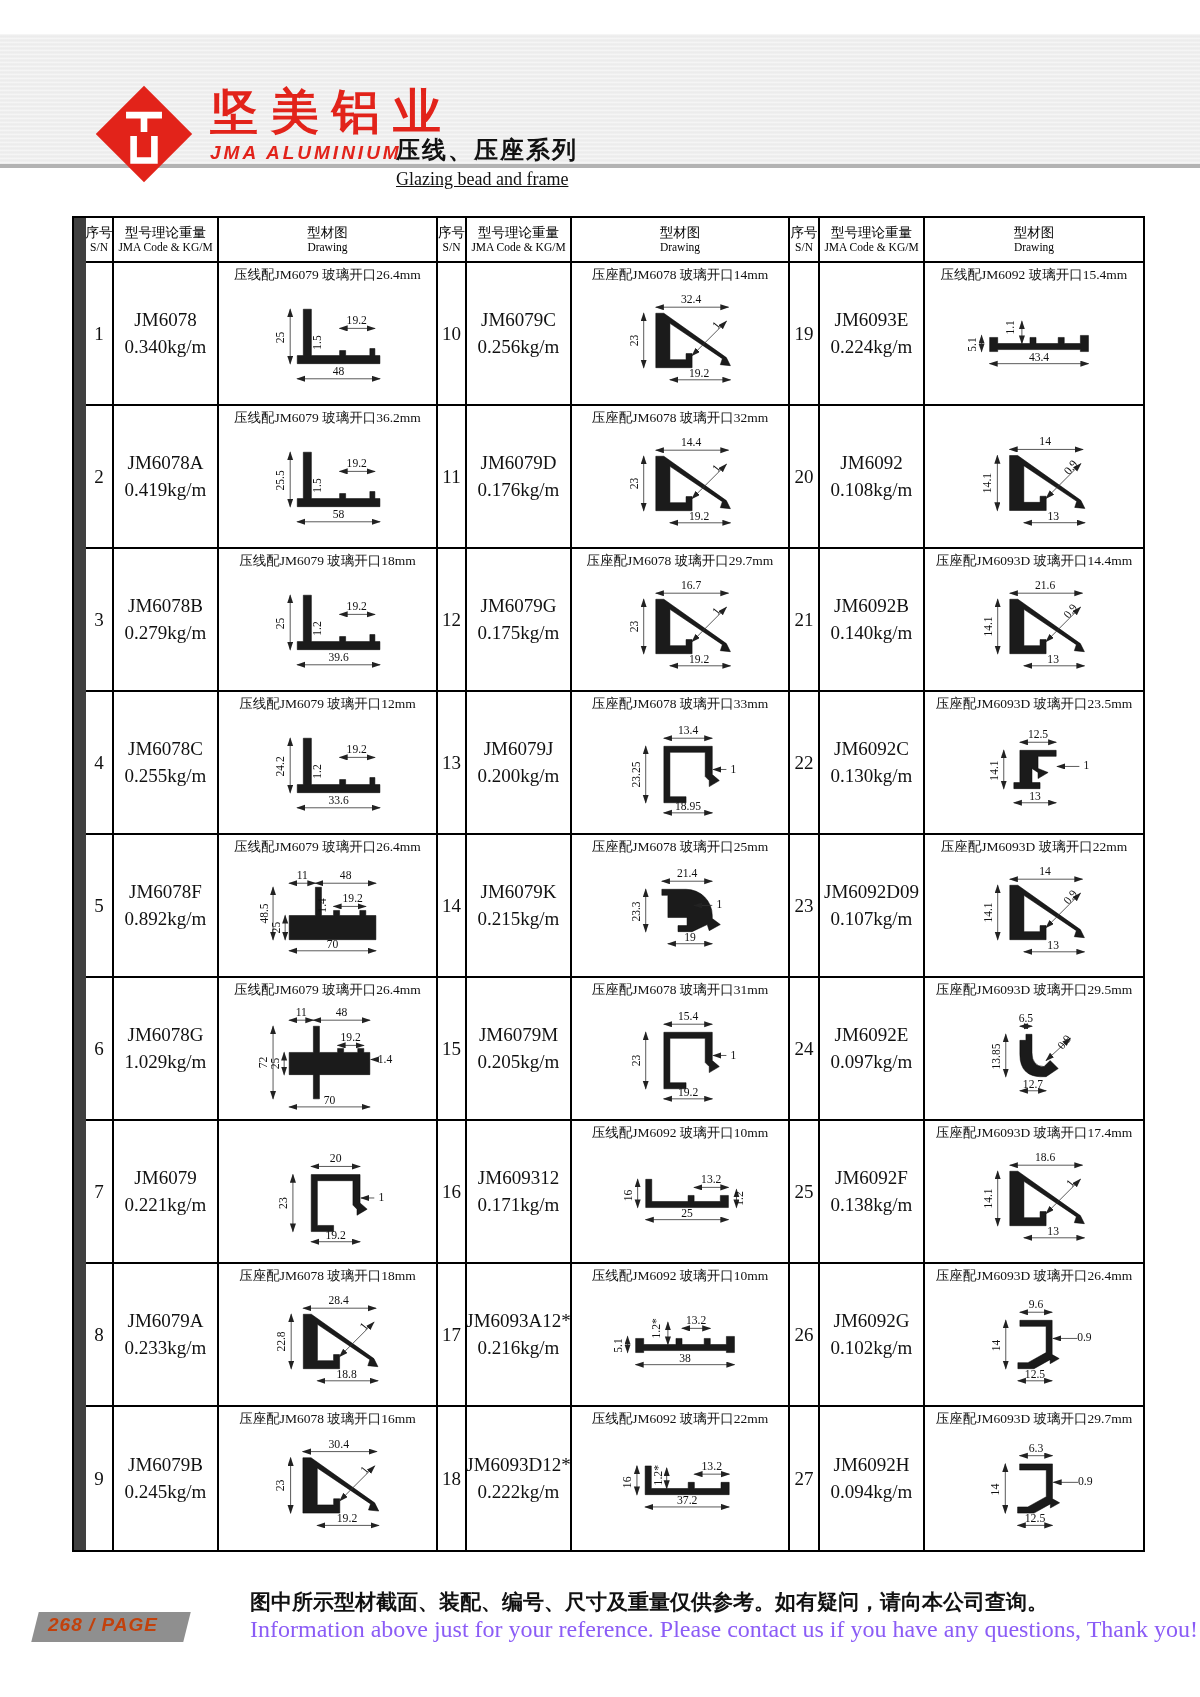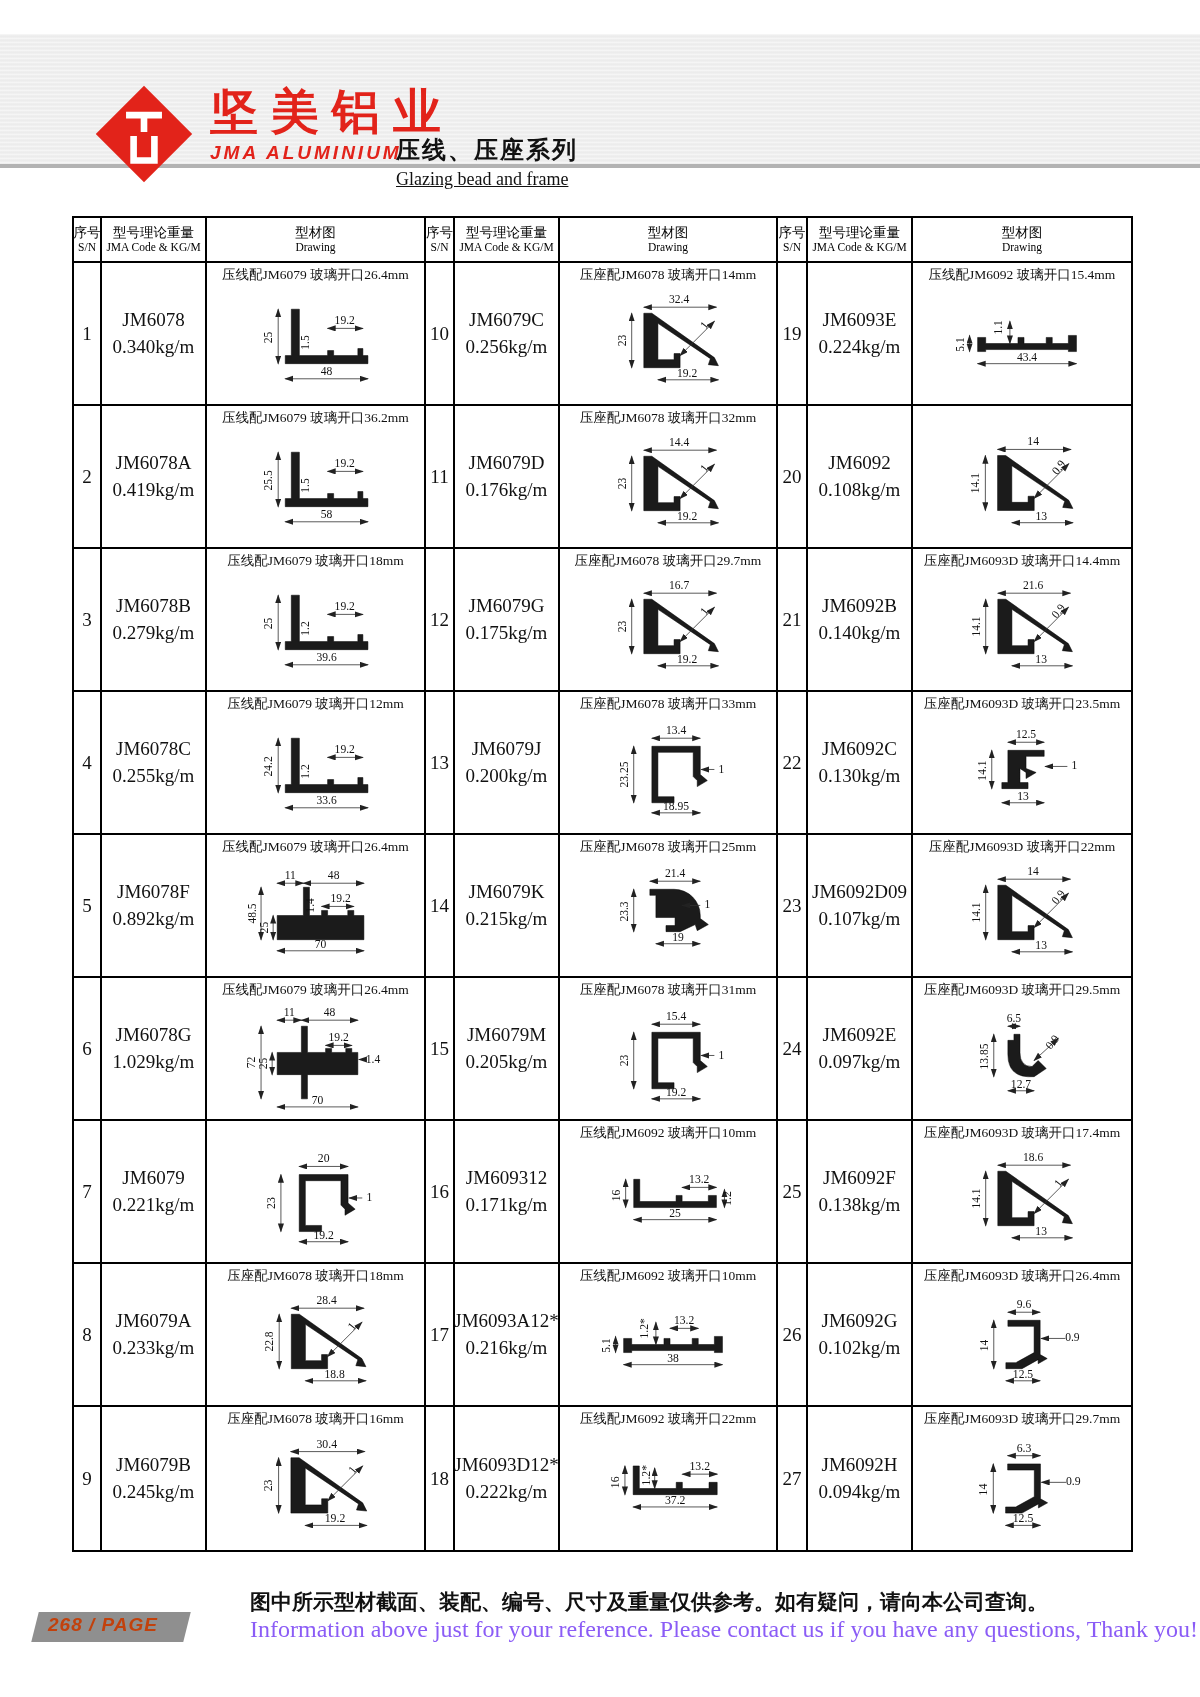--- a/index.html
+++ b/index.html
@@ -17,21 +17,21 @@
   .brand-cn{font-size:48px;font-weight:700;color:#e2231a;letter-spacing:13px;line-height:1;white-space:nowrap;}
   .brand-en{font-size:19px;font-weight:700;font-style:italic;color:#e2231a;letter-spacing:3px;margin-top:6px;white-space:nowrap;}
   .series{position:absolute;left:396px;top:100px;}
   .series-cn{font-size:24px;font-weight:700;color:#111;letter-spacing:2px;white-space:nowrap;}
   .series-en{font-size:18px;color:#111;font-family:"Liberation Serif",serif;margin-top:3px;white-space:nowrap;text-decoration:underline;}
 
   
   .catalog{position:absolute;left:72px;top:216px;display:grid;
     grid-template-columns:28px 105px 219px 29px 105px 218px 30px 105px 218px;
     grid-template-rows:45px repeat(9,143px);
-    border:2px solid #000;background:#c2410c;}
+    border:2px solid #000;background:#404040;padding-left:12px;}
   .cell{border-right:2px solid #000;border-bottom:2px solid #000;box-sizing:border-box;
     display:flex;align-items:center;justify-content:center;overflow:hidden;background:#fff;}
   .cell.lc{border-right:none;}
   .cell.lr{border-bottom:none;}
   .hdr{flex-direction:column;font-family:"Liberation Serif",serif;line-height:1.2;text-align:center;}
   .hdr .cn{font-size:13.5px;white-space:nowrap;}
   .hdr .en{font-size:11.5px;white-space:nowrap;text-align:center;}
   .sn{font-family:"Liberation Serif",serif;font-size:19px;color:#111;}
   .code{flex-direction:column;font-family:"Liberation Serif",serif;font-size:19px;
         line-height:1.4;text-align:center;color:#111;}

